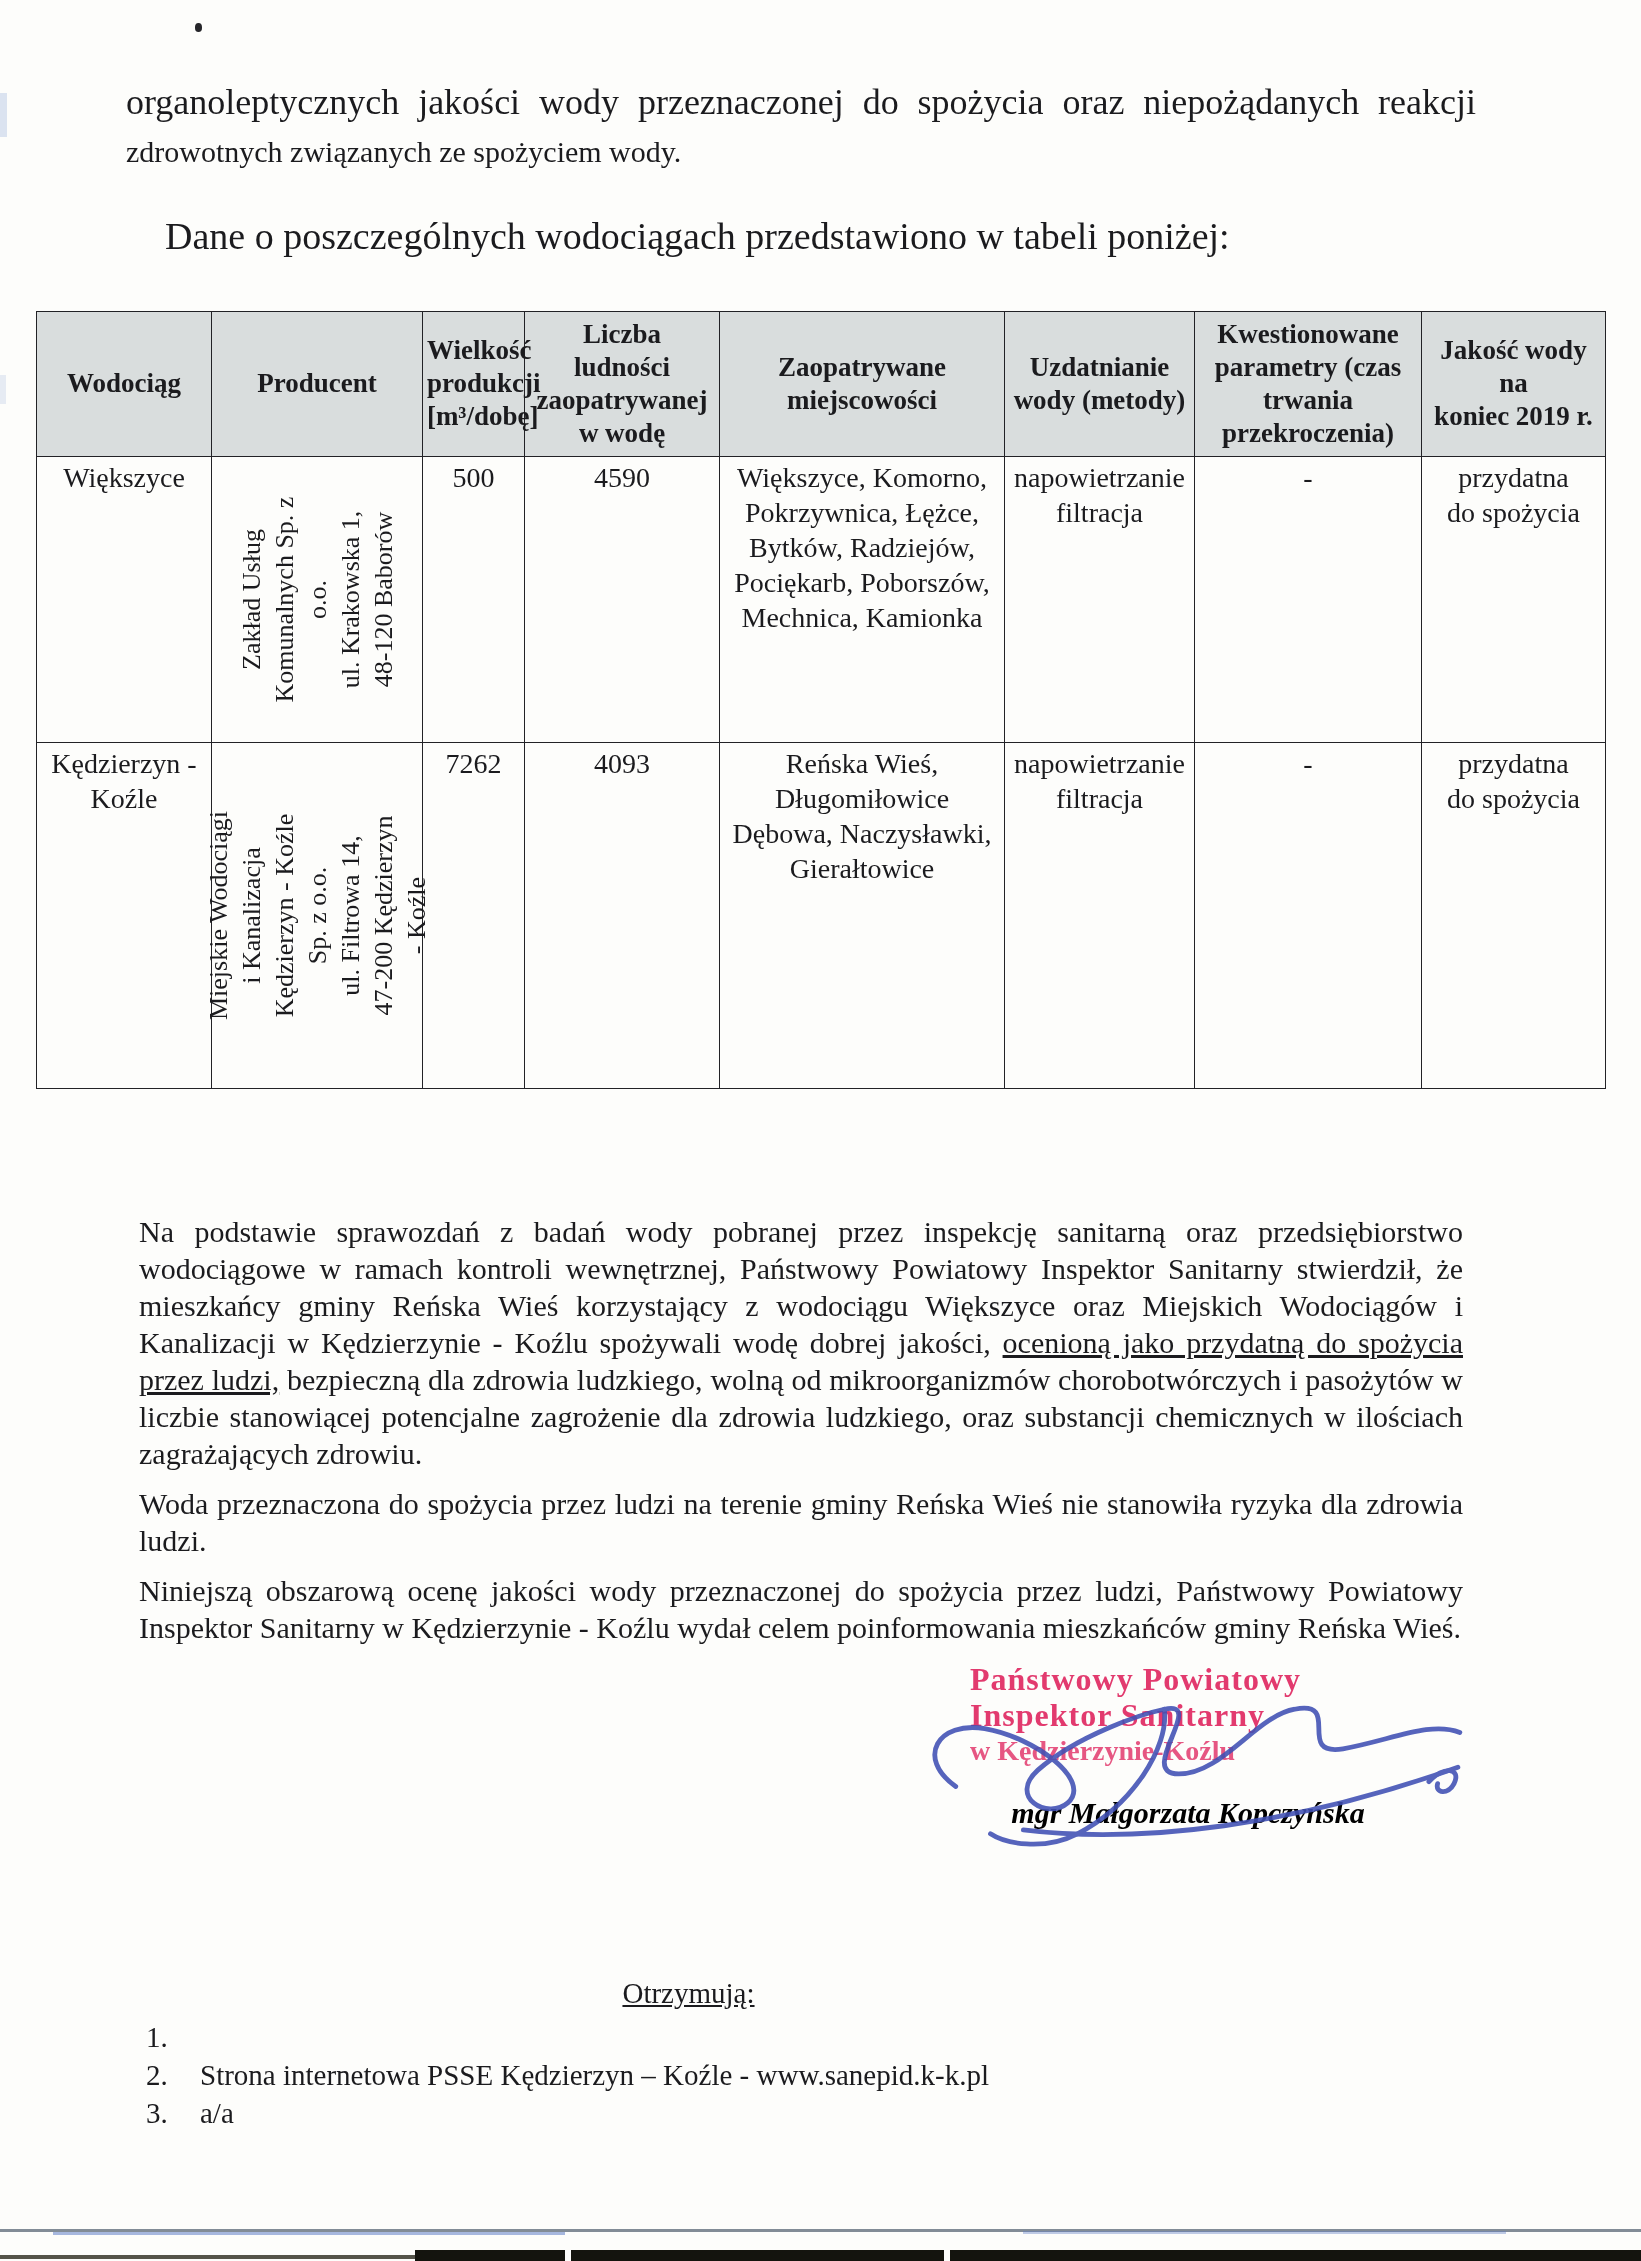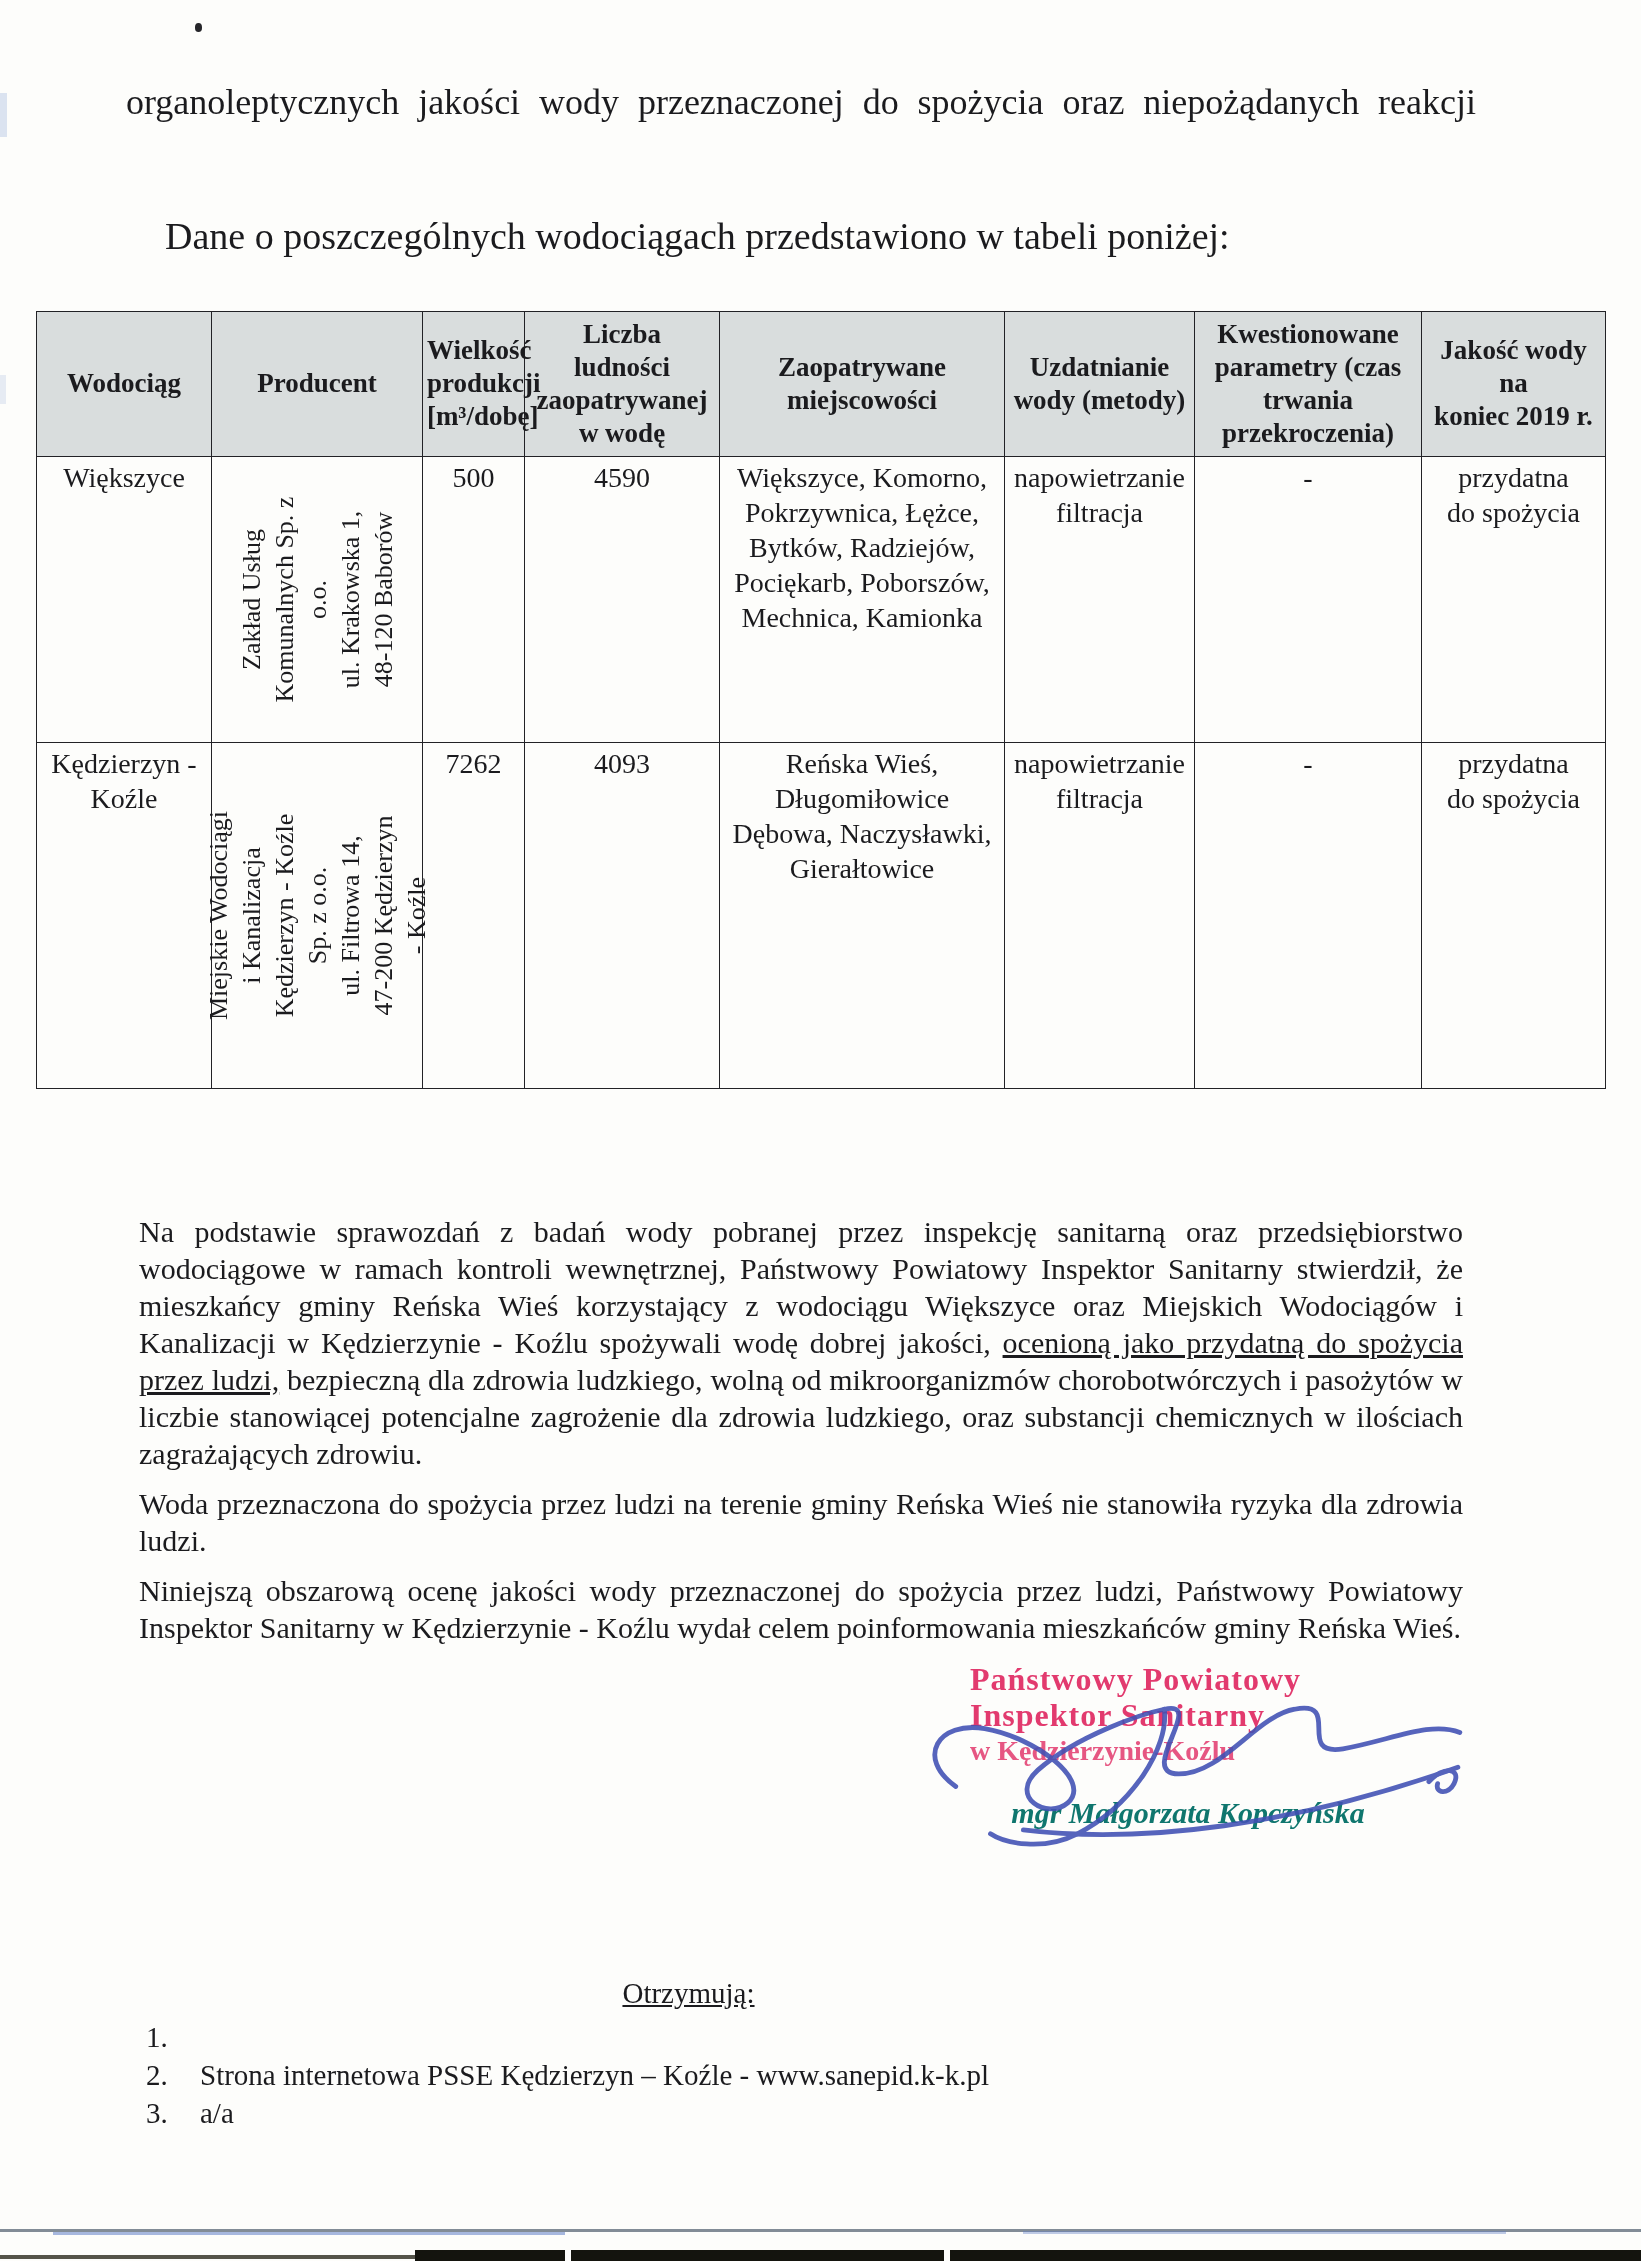--- a/index.html
+++ b/index.html
@@ -70,20 +70,21 @@
 </head>
 <body>
 
 <div class="page">
 
   <div class="abs ink-dot"></div>
   <div class="abs edge-smudge"></div>
   <div class="abs edge-smudge2"></div>
 
   <div class="abs intro1 just-full">organoleptycznych jakości wody przeznaczonej do spożycia oraz niepożądanych reakcji</div>
+  <div class="abs intro2">zdrowotnych związanych ze spożyciem wody.</div>
   <div class="abs caption">Dane o poszczególnych wodociągach przedstawiono w tabeli poniżej:</div>
 
   <table class="abs wtable">
     <colgroup>
       <col style="width:175px">
         <col style="width:211px">
         <col style="width:102px">
       <col style="width:195px">
         <col style="width:285px">
         <col style="width:190px">
@@ -165,21 +166,21 @@
     <p><span>Na podstawie sprawozdań z badań wody pobranej przez inspekcję sanitarną oraz przedsiębiorstwo wodociągowe w ramach kontroli wewnętrznej, Państwowy Powiatowy Inspektor Sanitarny stwierdził, że mieszkańcy gminy Reńska Wieś korzystający z wodociągu Większyce oraz Miejskich Wodociągów i Kanalizacji w Kędzierzynie - Koźlu spożywali wodę dobrej jakości, </span><span class="u">ocenioną jako przydatną do spożycia przez ludzi,</span><span> bezpieczną dla zdrowia ludzkiego, wolną od mikroorganizmów chorobotwórczych i pasożytów w liczbie stanowiącej potencjalne zagrożenie dla zdrowia ludzkiego, oraz substancji chemicznych w ilościach zagrażających zdrowiu.</span></p>
     <p>Woda przeznaczona do spożycia przez ludzi na terenie gminy Reńska Wieś nie stanowiła ryzyka dla zdrowia ludzi.</p>
     <p>Niniejszą obszarową ocenę jakości wody przeznaczonej do spożycia przez ludzi, Państwowy Powiatowy Inspektor Sanitarny w Kędzierzynie - Koźlu wydał celem poinformowania mieszkańców gminy Reńska Wieś.</p>
   </div>
 
   <div class="abs stamp" style="color:#e23a6e;">
     <div class="s1">Państwowy Powiatowy</div>
     <div class="s1">Inspektor Sanitarny</div>
     <div class="s3">w Kędzierzynie-Koźlu</div>
   </div>
-  <div class="abs signer" style="color:#0f766e;">mgr Małgorzata Kopczyńska</div>
+  <div class="abs signer" style="color:#000000;">mgr Małgorzata Kopczyńska</div>
 
   <svg class="abs sig-svg" width="599" height="169" viewBox="0 0 620 175">
     <g fill="none" stroke="#4050b4" stroke-width="5" stroke-linecap="round" opacity="0.88">
       <path d="M 70 102 C 28 72, 52 34, 100 42 C 152 51, 212 96, 186 119 C 165 137, 124 113, 155 85 C 196 49, 262 27, 286 22 C 331 12, 256 89, 301 89 C 346 89, 381 29, 421 22 C 471 12, 421 71, 471 63 C 521 54, 561 34, 592 46"></path>
       <path d="M 286 22 C 291 62, 252 122, 196 151 C 161 169, 121 161, 106 151"></path>
       <path d="M 140 147 C 262 162, 422 142, 590 82"></path>
       <path d="M 560 97 C 575 80, 594 83, 586 99 C 580 111, 566 109, 569 99"></path>
     </g>
   </svg>
 

